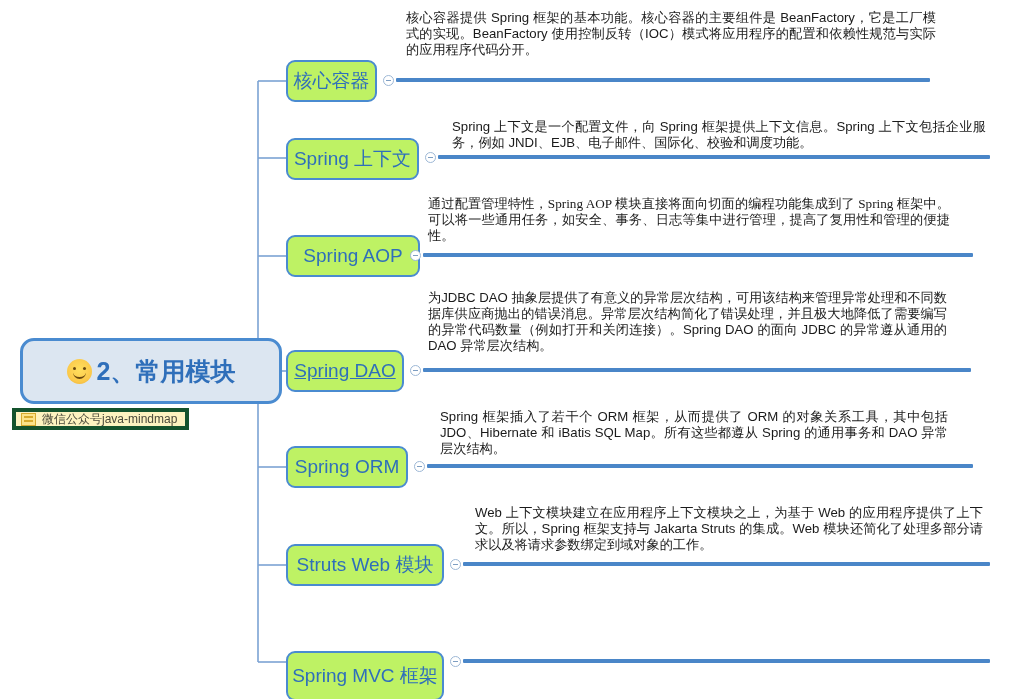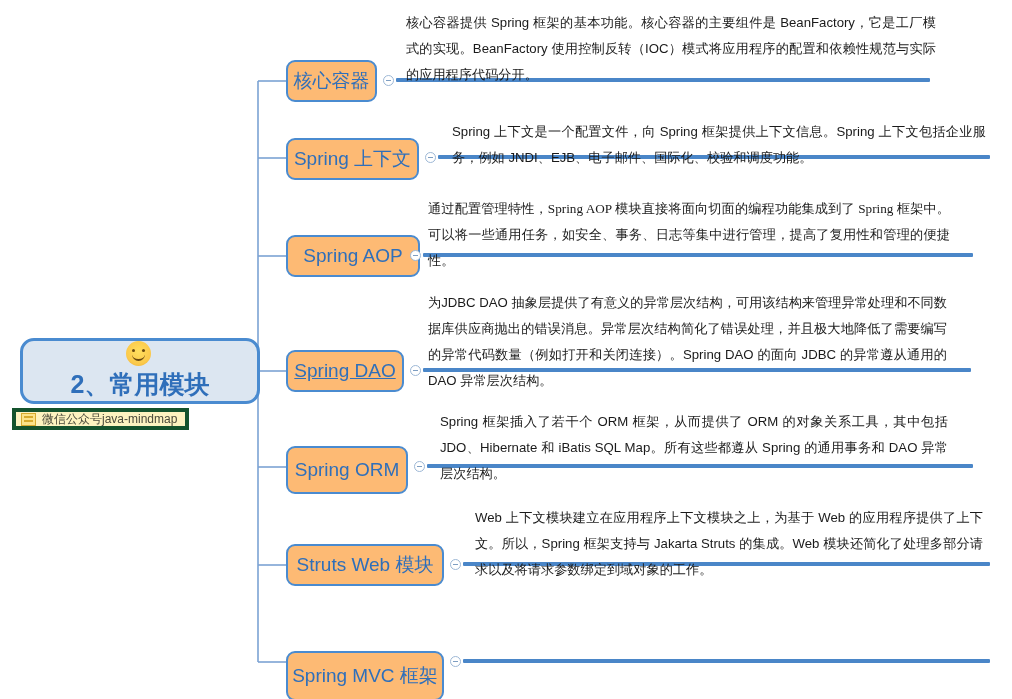--- a/index.html
+++ b/index.html
@@ -26,31 +26,30 @@
     width: 1012px;
     height: 699px;
     pointer-events: none;
   }
 
   
   .root-node {
     position: absolute;
     left: 20px;
     top: 338px;
-    width: 240px;
+    width: 262px;
     height: 66px;
     box-sizing: border-box;
     background: #dce6f1;
     border: 3px solid #4a8bd0;
     border-radius: 14px;
     display: flex;
     align-items: center;
     justify-content: center;
     gap: 2px;
-    flex-direction: column;
   }
   .root-emoji {
     font-size: 23px;
     line-height: 1;
     display: inline-block;
     width: 25px;
     height: 25px;
     border-radius: 50%;
     background: radial-gradient(circle at 50% 42%, #ffdf5e 0%, #fbc94b 64%, #e8a933 100%);
     position: relative;
@@ -118,21 +117,21 @@
   .note-text {
     font-size: 12px;
     color: #4a4a3a;
     white-space: nowrap;
   }
 
   
   .branch-node {
     position: absolute;
     box-sizing: border-box;
-    background: #fdba74;
+    background: #bef264;
     border: 2px solid #4a8bd0;
     border-radius: 9px;
     display: flex;
     align-items: center;
     justify-content: center;
     color: #2f6fba;
     font-size: 19px;
     white-space: nowrap;
   }
 
@@ -154,21 +153,21 @@
     width: 5px;
     height: 1px;
     background: #7e9ec2;
   }
 
   
   .desc {
     position: absolute;
     box-sizing: border-box;
     font-size: 13.2px;
-    line-height: 26px;
+    line-height: 16px;
     color: #1a1a1a;
     text-align: justify;
   }
   .desc-rule {
     position: absolute;
     height: 4px;
     background: #4a86c8;
     border-radius: 1px;
   }
 </style>
@@ -223,21 +222,21 @@
   <div class="desc-rule" style="left:423px; top:253px; width:550px;"></div>
   <div class="desc" style="left:428px; top:196px; width:522px;font-family:Liberation Serif, serif;">通过配置管理特性，Spring AOP 模块直接将面向切面的编程功能集成到了 Spring 框架中。可以将一些通用任务，如安全、事务、日志等集中进行管理，提高了复用性和管理的便捷性。</div>
 
   <div class="branch-node" style="left:286px; top:350px; width:118px; height:42px;text-decoration:underline;">
     <span>Spring DAO</span>
   </div>
   <div class="toggle" style="left:410px; top:365px;"></div>
   <div class="desc-rule" style="left:423px; top:368px; width:548px;"></div>
   <div class="desc" style="left:428px; top:290px; width:519px;">为JDBC DAO 抽象层提供了有意义的异常层次结构，可用该结构来管理异常处理和不同数据库供应商抛出的错误消息。异常层次结构简化了错误处理，并且极大地降低了需要编写的异常代码数量（例如打开和关闭连接）。Spring DAO 的面向 JDBC 的异常遵从通用的 DAO 异常层次结构。</div>
 
-  <div class="branch-node" style="left:286px; top:446px; width:122px; height:48px;">
+  <div class="branch-node" style="left:286px; top:446px; width:122px; height:42px;">
     <span>Spring ORM</span>
   </div>
   <div class="toggle" style="left:414px; top:461px;"></div>
   <div class="desc-rule" style="left:427px; top:464px; width:546px;"></div>
   <div class="desc" style="left:440px; top:409px; width:508px;">Spring 框架插入了若干个 ORM 框架，从而提供了 ORM 的对象关系工具，其中包括 JDO、Hibernate 和 iBatis SQL Map。所有这些都遵从 Spring 的通用事务和 DAO 异常层次结构。</div>
 
   <div class="branch-node" style="left:286px; top:544px; width:158px; height:42px;">
     <span>Struts Web 模块</span>
   </div>
   <div class="toggle" style="left:450px; top:559px;"></div>

